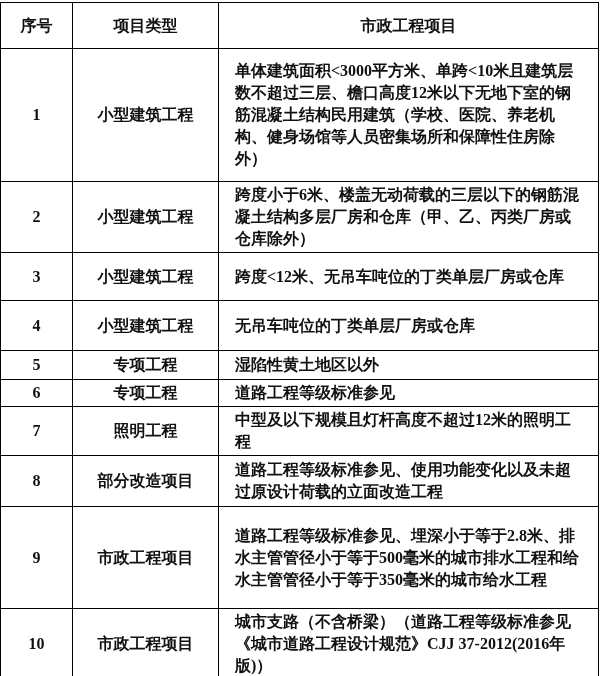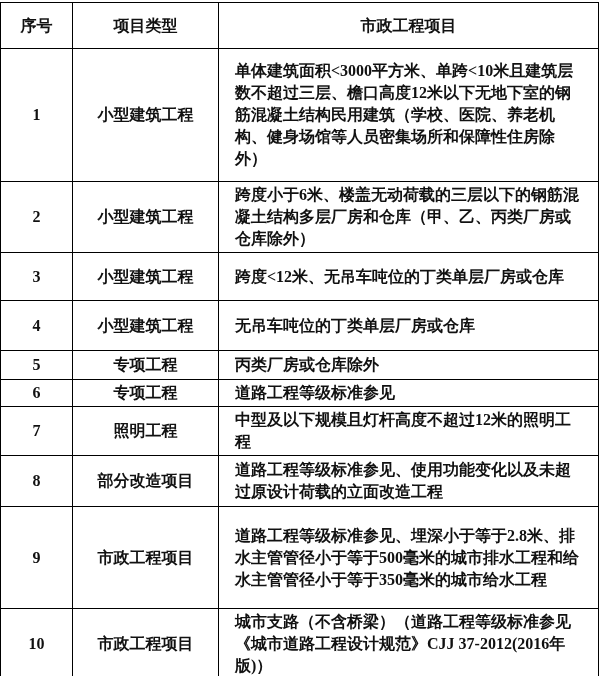--- a/index.html
+++ b/index.html
@@ -94,21 +94,21 @@
         <td class="cell-detail">跨度&lt;12米、无吊车吨位的丁类单层厂房或仓库</td>
       </tr>
       <tr class="r4">
         <td class="cell-num">4</td>
         <td class="cell-type">小型建筑工程</td>
         <td class="cell-detail">无吊车吨位的丁类单层厂房或仓库</td>
       </tr>
       <tr class="r5">
         <td class="cell-num">5</td>
         <td class="cell-type">专项工程</td>
-        <td class="cell-detail">丙类厂房或仓库除外</td>
+        <td class="cell-detail">湿陷性黄土地区以外</td>
       </tr>
       <tr class="r6">
         <td class="cell-num">6</td>
         <td class="cell-type">专项工程</td>
         <td class="cell-detail">道路工程等级标准参见</td>
       </tr>
       <tr class="r7">
         <td class="cell-num">7</td>
         <td class="cell-type">照明工程</td>
         <td class="cell-detail">中型及以下规模且灯杆高度不超过12米的照明工程</td>

